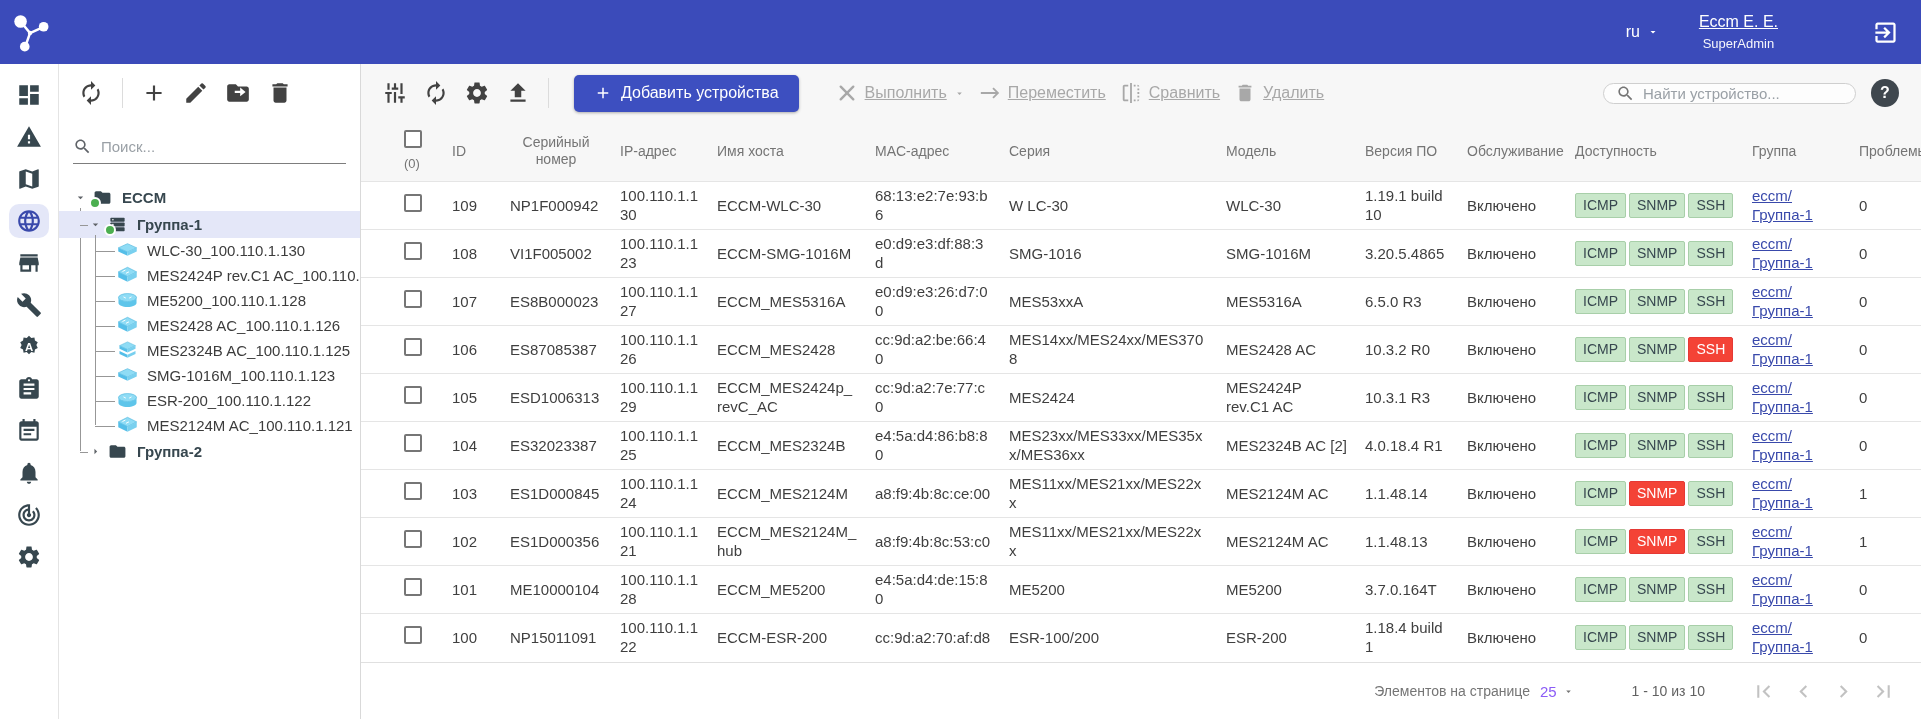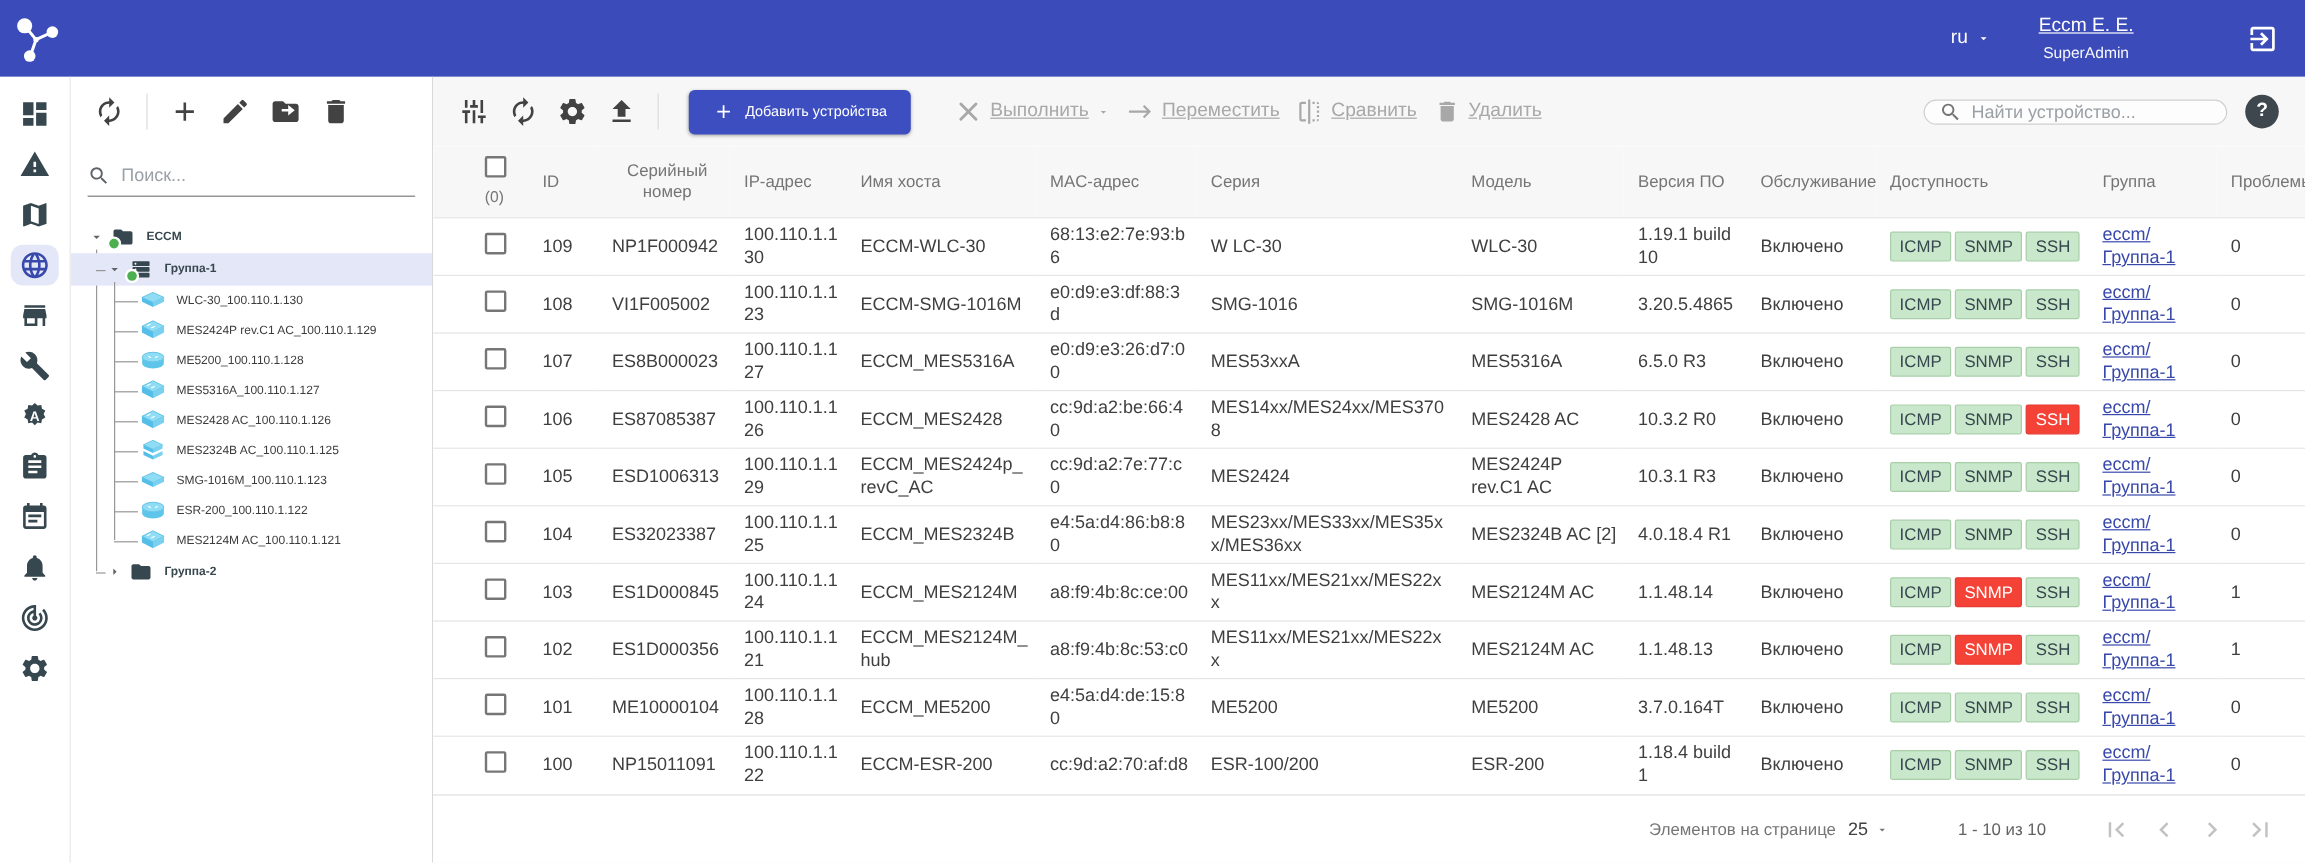--- a/index.html
+++ b/index.html
@@ -38,21 +38,21 @@
   .tree-panel { width:302px; border-right:1px solid #d9d9d9; background:#fff; display:flex;
     flex-direction:column; flex:0 0 auto; overflow:hidden; }
   .tree-toolbar { height:58px; display:flex; align-items:center; padding-left:19px; gap:16px; flex:0 0 auto; }
   .tbtn { width:26px; height:26px; color:#424242; cursor:pointer; }
   .vdiv { width:1px; height:30px; background:#dcdcdc; margin:0 2px; }
   .tree-search { display:flex; align-items:center; gap:9px; margin:8px 14px 0 14px; height:34px;
     border-bottom:1px solid #7d7d7d; flex:0 0 auto; }
   .tree-search .ic { width:19px; height:19px; color:#5f6368; flex:0 0 auto; }
   .tree-search input { border:0; outline:none; flex:1; font-size:15px; font-family:inherit; color:#8b5cf6; background:transparent; }
   .tree-search input::placeholder { color:#9aa0a6; }
-  .tree { flex:1; padding-top:20px; overflow:hidden; font-size:10px; color:#3c3c3c; position:relative; }
+  .tree { flex:1; padding-top:20px; overflow:hidden; font-size:15px; color:#3c3c3c; position:relative; }
 
   .trow { display:flex; align-items:center; position:relative; white-space:nowrap; cursor:pointer; }
   .trow.group { height:27px; font-weight:bold; color:#37474f; }
   .trow.device { height:25px; }
   .trow.lvl0 { padding-left:15px; }
   .trow.lvl1 { padding-left:30px; }
   .trow.lvl2 { padding-left:58px; }
   .trow.selected { background:#e4e7f8; }
   .tarrow { width:13px; height:13px; color:#5f6368; margin-right:5px; flex:0 0 auto; }
   .tree-ico { width:21px; height:19px; margin-right:9px; position:relative; flex:0 0 auto; color:#37474f; }
@@ -63,21 +63,21 @@
   .tchildren::before { content:''; position:absolute; top:-3px; border-left:1px solid #979797; }
   .tchildren.l1::before { left:21px; height:calc(100% - 11px); }
   .tchildren.l2::before { left:36px; height:calc(100% - 10px); }
   .tchildren.l1 > .trow::before { content:''; position:absolute; left:21px; width:8px; top:50%; border-top:1px solid #979797; }
   .tchildren.l2 > .trow::before { content:''; position:absolute; left:36px; width:20px; top:50%; border-top:1px solid #979797; }
 
   
   .main { flex:1; display:flex; flex-direction:column; background:#f7f7f7; min-width:0; }
   .toolbar { height:58px; display:flex; align-items:center; padding:0 22px 0 21px; gap:15px; flex:0 0 auto; }
   .mbtn { width:26px; height:26px; color:#424242; cursor:pointer; flex:0 0 auto; }
-  .add-btn { height:37px; background:#3d4fc0; color:#fff; border:none; border-radius:5px; font-size:12px;
+  .add-btn { height:37px; background:#3d4fc0; color:#fff; border:none; border-radius:5px; font-size:16px;
     font-family:inherit; display:flex; align-items:center; gap:9px; padding:0 20px; cursor:pointer;
     box-shadow:0 1px 3px rgba(0,0,0,.3); margin:0 8px; flex:0 0 auto; }
   .add-btn .ic { width:18px; height:18px; }
   .action { display:flex; align-items:center; gap:7px; color:#a8a8a8; font-size:16px; margin-left:14px; cursor:default; flex:0 0 auto;text-decoration:underline; }
   .action .ic { width:22px; height:22px; }
   .action .caret { width:11px; height:11px; }
   .spacer { flex:1; }
   .dev-search { width:253px; height:21px; border:1px solid #cfcfcf; border-radius:18px; background:#fdfdfd;
     display:flex; align-items:center; padding:0 12px; gap:8px; flex:0 0 auto; }
   .dev-search .ic { width:19px; height:19px; color:#757575; flex:0 0 auto; }
@@ -102,21 +102,21 @@
   .chip { height:25px; display:inline-flex; align-items:center; padding:0 7px; font-size:14px;
     background:#c9e7ca; border:1px solid #a8cfa9; color:#37474f; border-radius:2px; }
   .chip.fail { background:#f44336; border-color:#e53935; color:#fff; }
   .glink { color:#3949ab; text-decoration:underline; cursor:pointer; display:inline-block; }
   .glink span { display:block; }
 
   
   .tfooter { height:57px; background:#fff; border-top:1px solid #e0e0e0; display:flex; align-items:center;
     justify-content:flex-end; font-size:14px; color:#757575; flex:0 0 auto; padding-right:25px; }
   .pp-label { margin-right:10px; }
-  .pp-select { display:flex; align-items:center; gap:6px; color:#404040; font-size:15px; cursor:pointer; margin-right:58px; }
+  .pp-select { display:flex; align-items:center; gap:6px; color:#8b5cf6; font-size:15px; cursor:pointer; margin-right:58px; }
   .pp-select .ic { width:11px; height:11px; color:#757575; }
   .range { color:#616161; margin-right:46px; }
   .pager { display:flex; gap:15px; }
   .pager .ic { width:25px; height:25px; color:#c2c2c2; cursor:default; }
 </style>
 </head>
 <body>
 
 <div class="app">
   <header class="topbar">
@@ -339,29 +339,20 @@
                   </svg></span>
                 <span>ME5200_100.110.1.128</span>
               </div>
               <div class="trow lvl2 device">
                 <span class="tree-ico"><svg viewBox="0 0 20 18">
                     <polygon points="10,1.2 18.8,5.6 10,10 1.2,5.6" fill="#8fdcf5" stroke="#4db6dd" stroke-width="0.6"></polygon>
                     <polygon points="1.2,5.6 10,10 10,15 1.2,10.6" fill="#54bee8"></polygon>
                     <polygon points="18.8,5.6 10,10 10,15 18.8,10.6" fill="#79d0ef"></polygon>
                     <path d="M5.2,5.2 L8,3.8 M8.6,6.9 L11.4,5.5" stroke="#fff" stroke-width="0.9" fill="none"></path>
                   </svg></span>
-                <span>MES5316A_100.110.1.127</span>
-              </div>
-              <div class="trow lvl2 device">
-                <span class="tree-ico"><svg viewBox="0 0 20 18">
-                    <polygon points="10,1.2 18.8,5.6 10,10 1.2,5.6" fill="#8fdcf5" stroke="#4db6dd" stroke-width="0.6"></polygon>
-                    <polygon points="1.2,5.6 10,10 10,15 1.2,10.6" fill="#54bee8"></polygon>
-                    <polygon points="18.8,5.6 10,10 10,15 18.8,10.6" fill="#79d0ef"></polygon>
-                    <path d="M5.2,5.2 L8,3.8 M8.6,6.9 L11.4,5.5" stroke="#fff" stroke-width="0.9" fill="none"></path>
-                  </svg></span>
                 <span>MES2428 AC_100.110.1.126</span>
               </div>
               <div class="trow lvl2 device">
                 <span class="tree-ico"><svg viewBox="0 0 20 18">
                     <polygon points="10,0.8 17.6,4.4 10,8 2.4,4.4" fill="#8fdcf5" stroke="#4db6dd" stroke-width="0.5"></polygon>
                     <polygon points="2.4,4.4 10,8 10,11 2.4,7.4" fill="#54bee8"></polygon>
                     <polygon points="17.6,4.4 10,8 10,11 17.6,7.4" fill="#79d0ef"></polygon>
                     <polygon points="2.4,9.4 10,13 10,16 2.4,12.4" fill="#54bee8"></polygon>
                     <polygon points="17.6,9.4 10,13 10,16 17.6,12.4" fill="#79d0ef"></polygon>
                   </svg></span>

